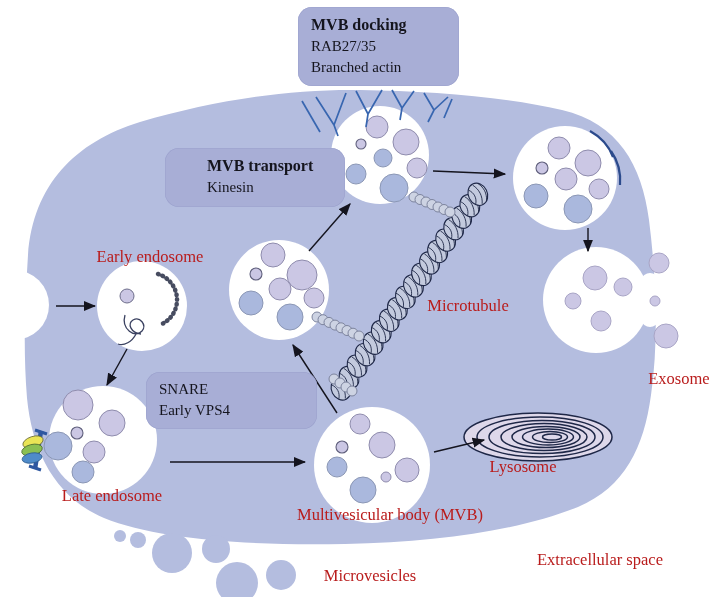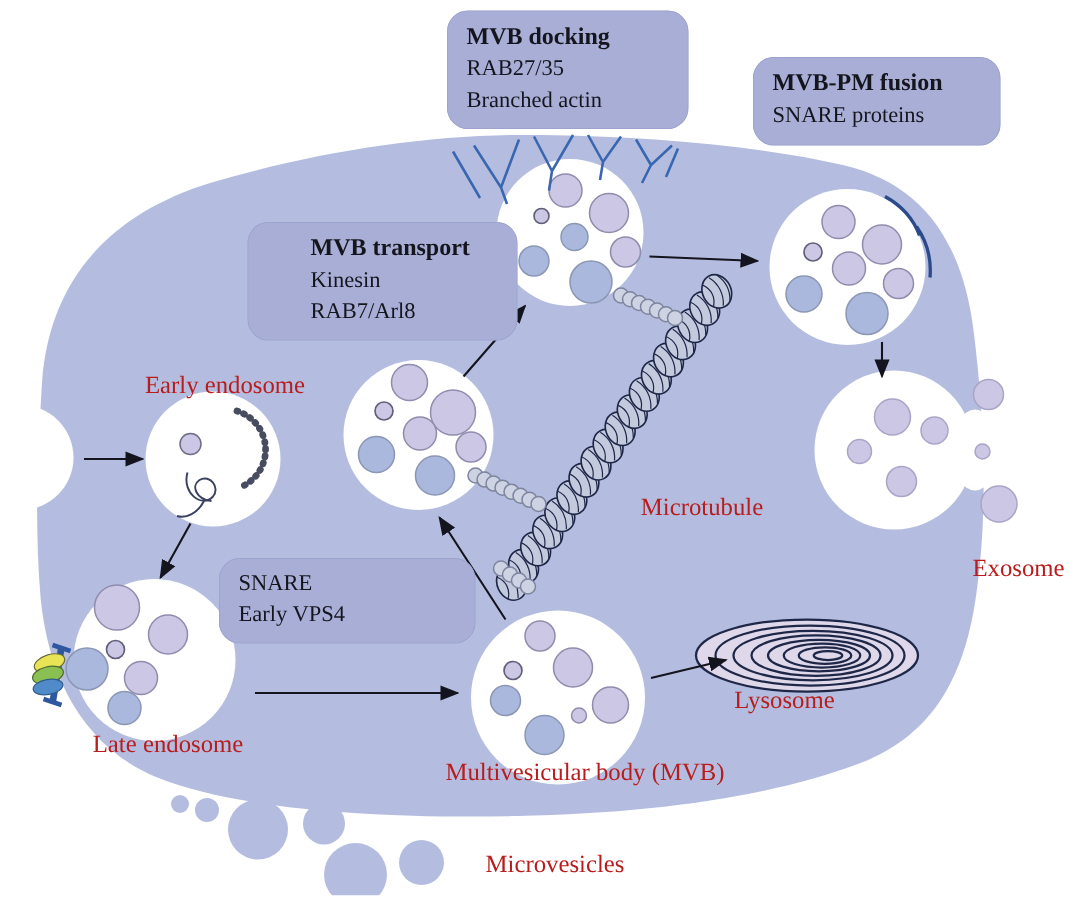--- a/index.html
+++ b/index.html
@@ -206,37 +206,33 @@
     <line x1="434" y1="452" x2="484" y2="440" marker-end="url(#arr)"></line>
   </g>
 </svg>
 
 <div class="box" style="left:298px; top:7px; width:136px;">
   <span class="t">MVB docking</span>
   <span>RAB27/35</span>
   <span>Branched actin</span>
 </div>
 
-<div class="box" style="left:502px; top:38px; width:140px;">
-  <span class="t">MVB-PM fusion</span>
-  <span>SNARE proteins</span>
-</div>
 
 <div class="box" style="left:165px; top:148px; width:126px;padding-left:42px;">
   <span class="t">MVB transport</span>
   <span>Kinesin</span>
-  <span>RAB7/Arl8</span>
 </div>
 
 <div class="box" style="left:146px; top:372px; width:146px;">
   <span>SNARE</span>
   <span>Early VPS4</span>
 </div>
 
 <div class="lbl" style="left:150px; top:247px;">Early endosome</div>
 <div class="lbl" style="left:112px; top:486px;">Late endosome</div>
 <div class="lbl" style="left:390px; top:505px;">Multivesicular body (MVB)</div>
-<div class="lbl" style="left:468px; top:296px;margin-top:32px;">Microtubule</div>
+<div class="lbl" style="left:468px; top:296px;">Microtubule</div>
 <div class="lbl" style="left:523px; top:457px;">Lysosome</div>
 <div class="lbl" style="left:679px; top:369px;">Exosome</div>
 <div class="lbl" style="left:370px; top:566px;">Microvesicles</div>
+<div class="lbl" style="left:600px; top:550px;">Extracellular space</div>
 
 </div>
 
 </body></html>

